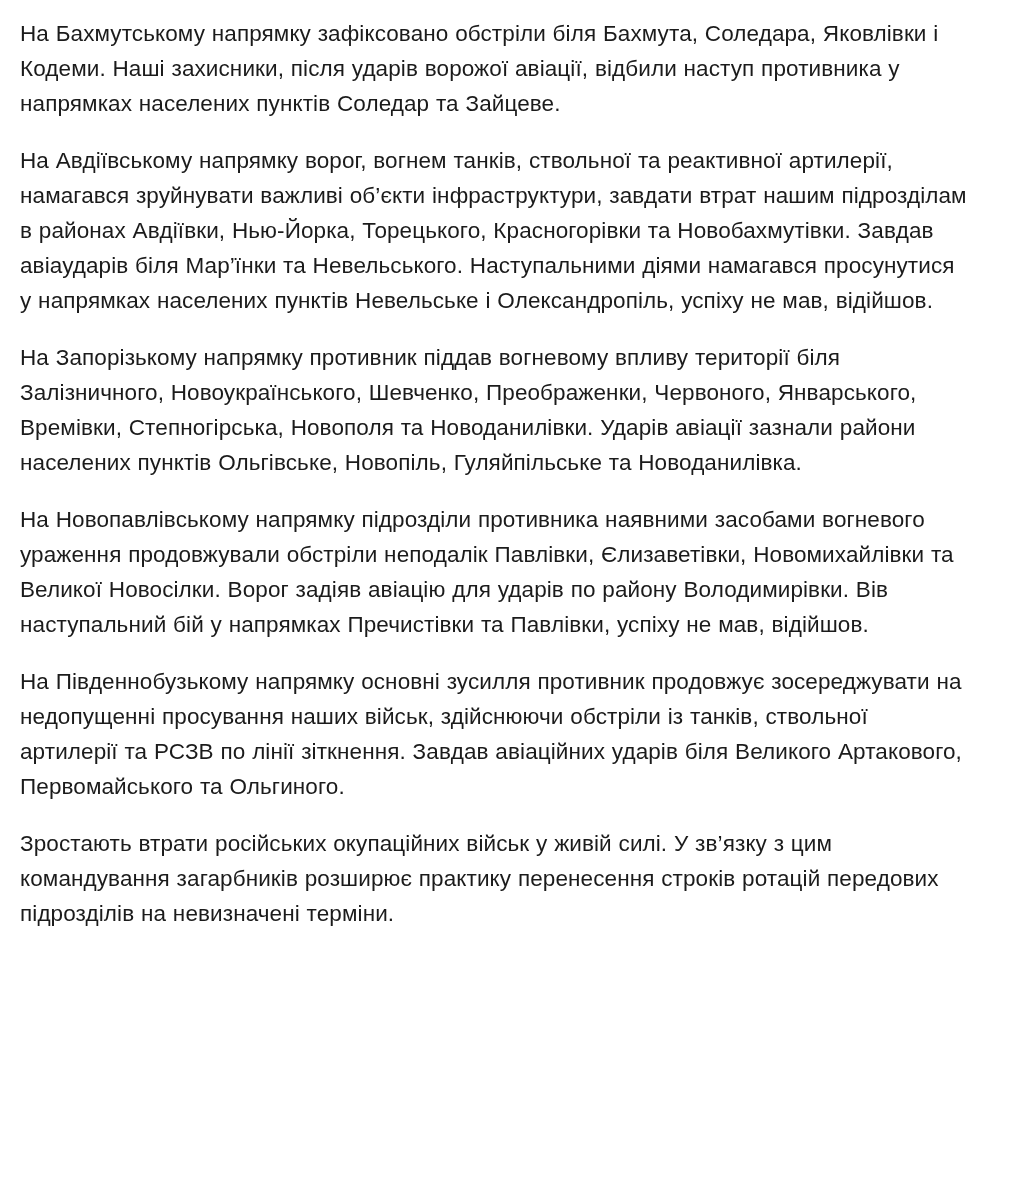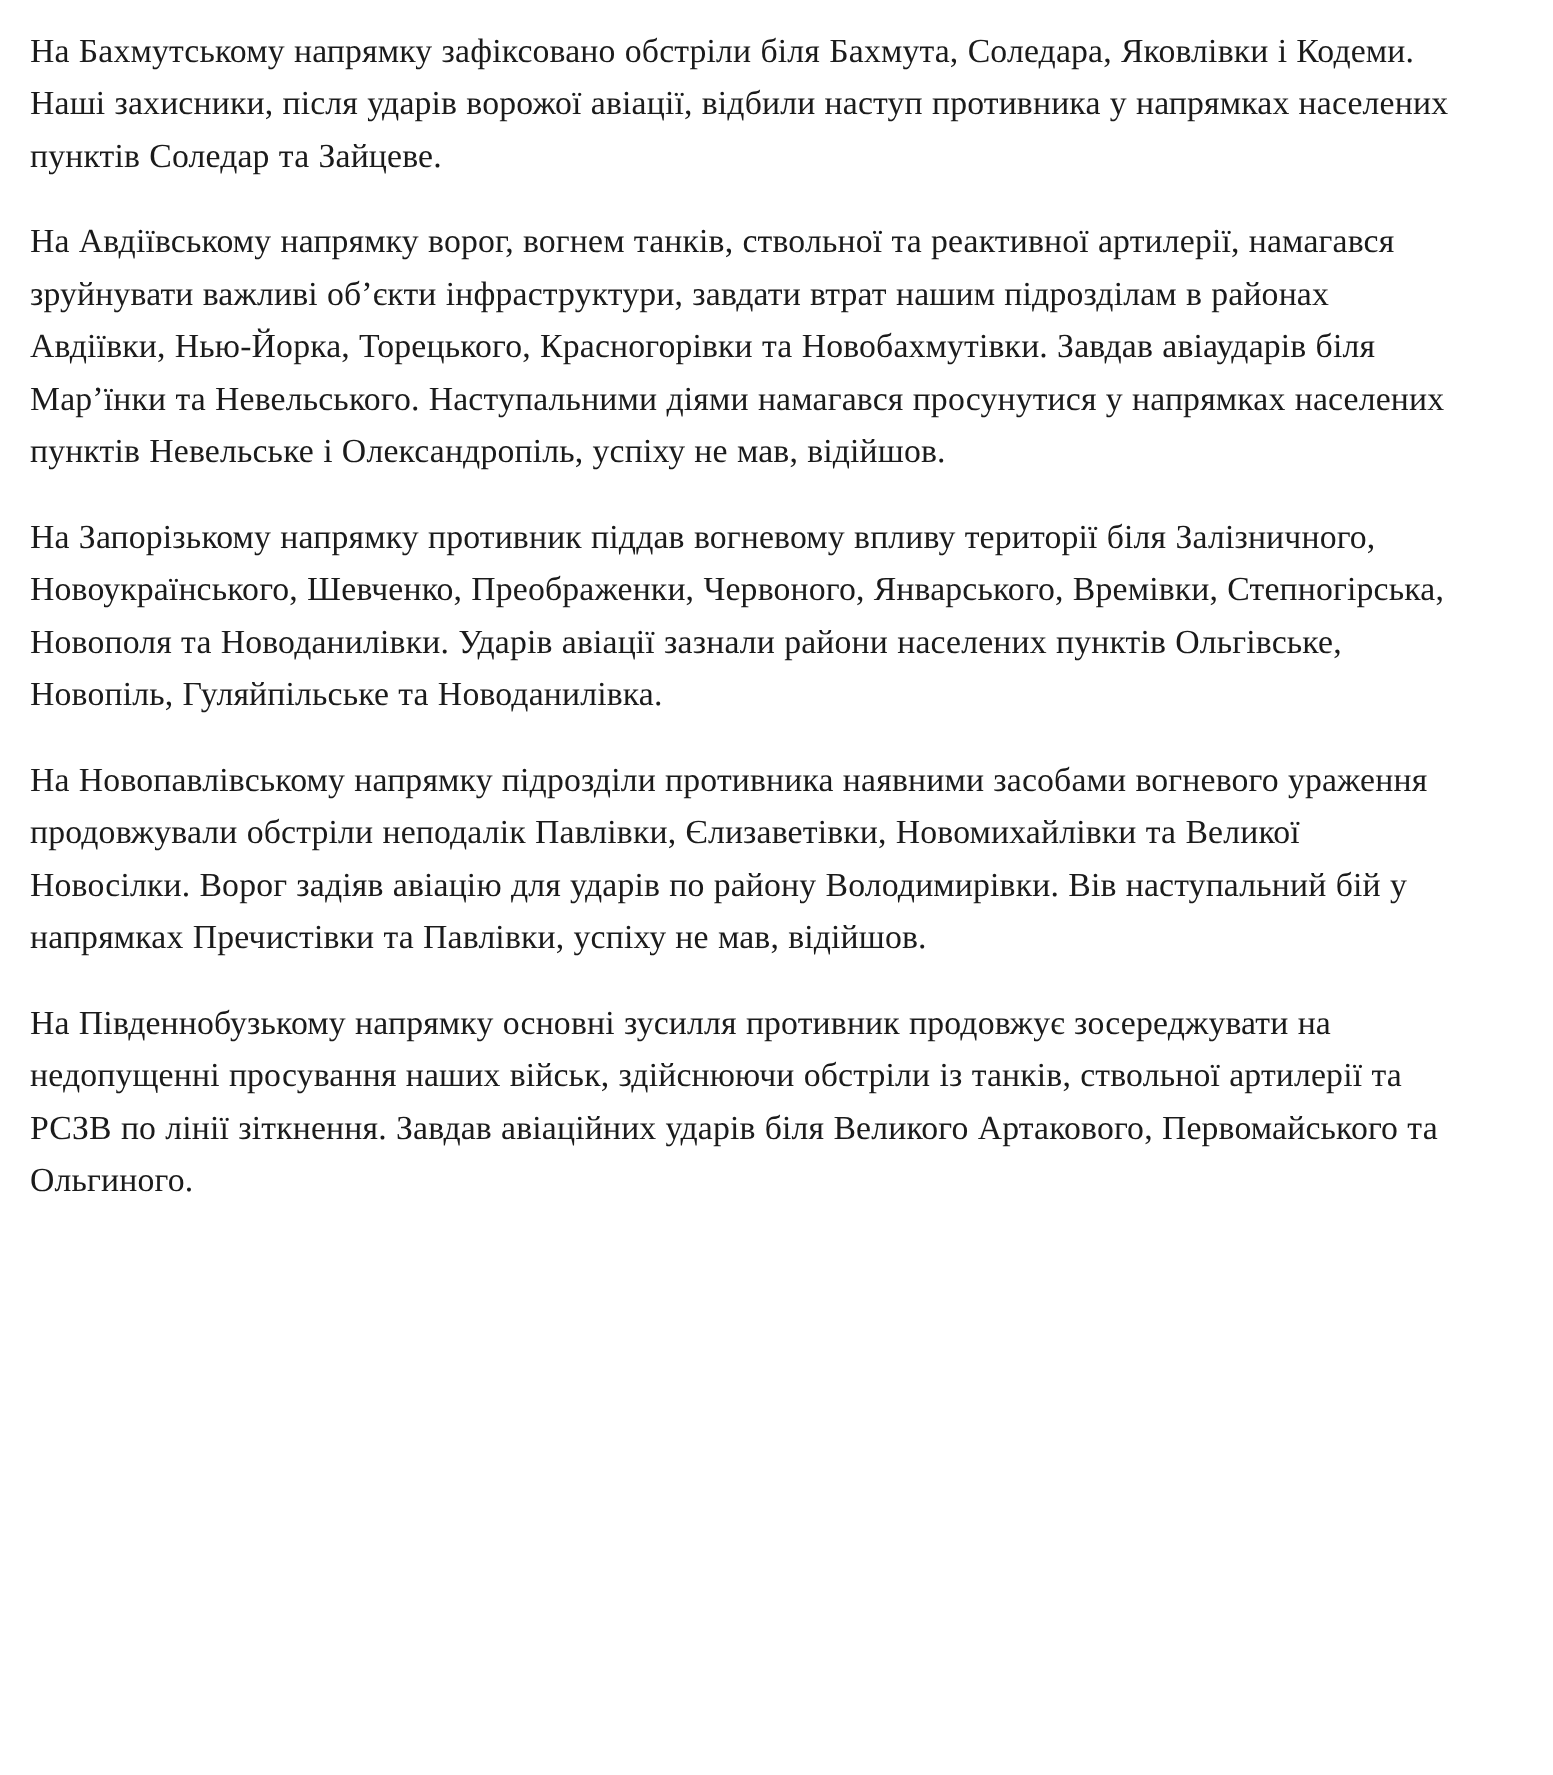--- a/index.html
+++ b/index.html
@@ -14,21 +14,20 @@
     font-family: "Liberation Sans", sans-serif;
     color: #1b1b1b;
     -webkit-font-smoothing: antialiased;
   }
   .page {
     box-sizing: border-box;
     width: 1009px;
     min-height: 1183px;
     padding: 16px 38px 14px 20px;
     background: #ffffff;
-    font-family: Liberation Serif, serif;
   }
   .paragraph {
     font-size: 22.5px;
     line-height: 35px;
     letter-spacing: 0.1px;
     color: #1b1b1b;
     margin: 0 0 22px 0;
     text-align: left;
     word-spacing: 0.4px;
   }
@@ -38,13 +37,14 @@
 </style>
 </head>
 <body>
 
 <div class="page">
   <p class="paragraph">На Бахмутському напрямку зафіксовано обстріли біля Бахмута, Соледара, Яковлівки і Кодеми. Наші захисники, після ударів ворожої авіації, відбили наступ противника у напрямках населених пунктів Соледар та Зайцеве.</p>
   <p class="paragraph">На Авдіївському напрямку ворог, вогнем танків, ствольної та реактивної артилерії, намагався зруйнувати важливі об’єкти інфраструктури, завдати втрат нашим підрозділам в районах Авдіївки, Нью-Йорка, Торецького, Красногорівки та Новобахмутівки. Завдав авіаударів біля Мар’їнки та Невельського. Наступальними діями намагався просунутися у напрямках населених пунктів Невельське і Олександропіль, успіху не мав, відійшов.</p>
   <p class="paragraph">На Запорізькому напрямку противник піддав вогневому впливу території біля Залізничного, Новоукраїнського, Шевченко, Преображенки, Червоного, Январського, Времівки, Степногірська, Новополя та Новоданилівки. Ударів авіації зазнали райони населених пунктів Ольгівське, Новопіль, Гуляйпільське та Новоданилівка.</p>
   <p class="paragraph">На Новопавлівському напрямку підрозділи противника наявними засобами вогневого ураження продовжували обстріли неподалік Павлівки, Єлизаветівки, Новомихайлівки та Великої Новосілки. Ворог задіяв авіацію для ударів по району Володимирівки. Вів наступальний бій у напрямках Пречистівки та Павлівки, успіху не мав, відійшов.</p>
   <p class="paragraph">На Південнобузькому напрямку основні зусилля противник продовжує зосереджувати на недопущенні просування наших військ, здійснюючи обстріли із танків, ствольної артилерії та РСЗВ по лінії зіткнення. Завдав авіаційних ударів біля Великого Артакового, Первомайського та Ольгиного.</p>
+  <p class="paragraph">Зростають втрати російських окупаційних військ у живій силі. У зв’язку з цим командування загарбників розширює практику перенесення строків ротацій передових підрозділів на невизначені терміни.</p>
 </div>
 
 </body></html>

